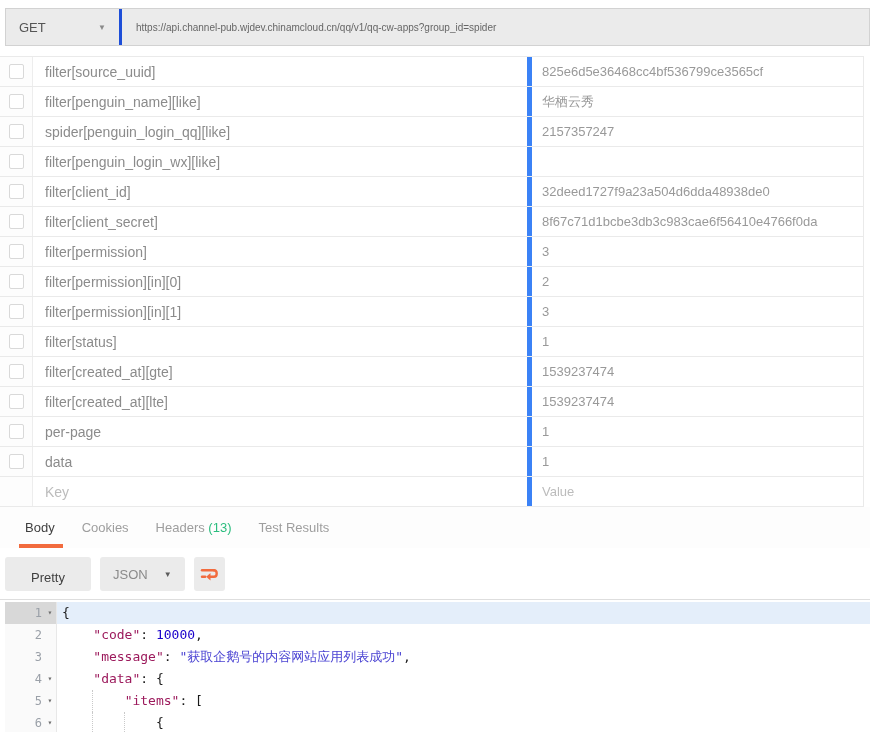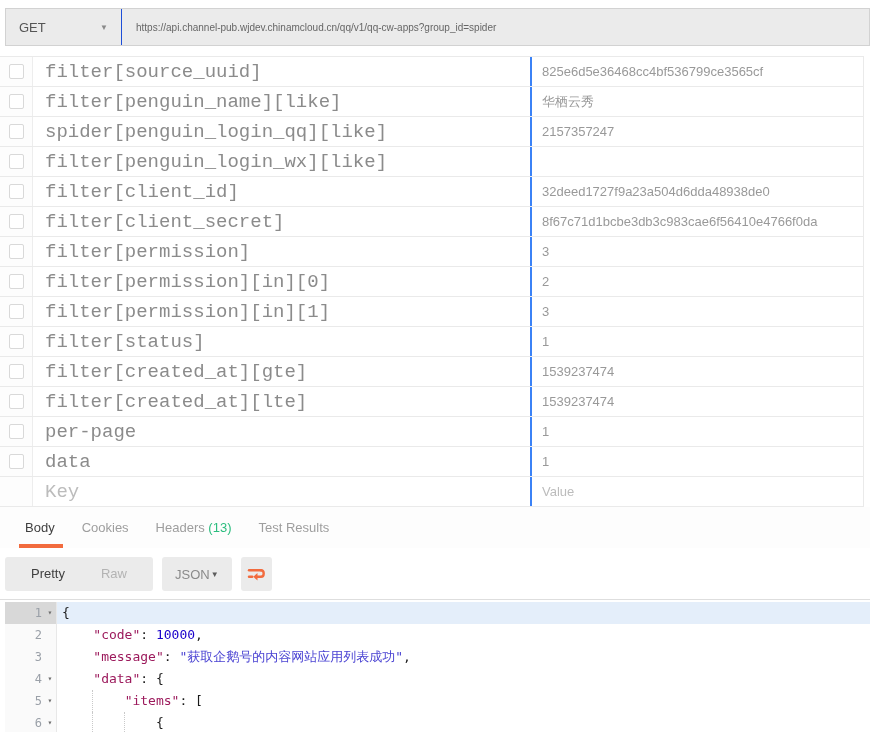--- a/index.html
+++ b/index.html
@@ -1,45 +1,45 @@
 <!DOCTYPE html>
 <html><head>
 <meta charset="utf-8">
 <style>
   html,body{margin:0;padding:0;background:#fff;}
   body{width:870px;height:732px;overflow:hidden;font-family:"Liberation Sans","DejaVu Sans",sans-serif;-webkit-font-smoothing:antialiased;}
 
   
   .url-bar{margin:8px 0 0 5px;width:865px;height:38px;background:#ebebeb;border:1px solid #d2d2d2;box-sizing:border-box;display:flex;}
-  .method{width:116px;border-right:1px solid #1d4ed8;display:flex;align-items:center;justify-content:space-between;padding:0 13px;color:#555;font-size:13px;cursor:pointer;box-sizing:border-box;}
+  .method{width:116px;border-right:3px solid #1d4ed8;display:flex;align-items:center;justify-content:space-between;padding:0 13px;color:#555;font-size:13px;cursor:pointer;box-sizing:border-box;}
   .method .caret{color:#8a8a8a;font-size:8px;}
   .url{flex:1;display:flex;align-items:center;padding-left:14px;color:#666;font-size:10px;white-space:nowrap;overflow:hidden;}
 
   
   .params{margin-top:10px;width:864px;border-top:1px solid #eaeaea;border-right:1px solid #eaeaea;box-sizing:border-box;}
   .prow{display:flex;height:30px;border-bottom:1px solid #eaeaea;box-sizing:border-box;background:#fff;}
   .ccol{width:33px;min-width:33px;border-right:1px solid #ededed;display:flex;align-items:center;justify-content:center;background:#fdfdfd;box-sizing:border-box;}
   .cbox{width:13px;height:13px;border:1px solid #d9d9d9;border-radius:2px;background:#fff;cursor:pointer;}
-  .kcol{flex:1;display:flex;align-items:center;padding-left:12px;color:#8b8b8b;font-size:19px;border-right:2px solid #3b82f6;box-sizing:border-box;white-space:nowrap;overflow:hidden;font-family:Liberation Mono, monospace;}
+  .kcol{flex:1;display:flex;align-items:center;padding-left:12px;color:#8b8b8b;font-size:14px;border-right:5px solid #3b82f6;box-sizing:border-box;white-space:nowrap;overflow:hidden;}
   .vcol{width:331px;min-width:331px;display:flex;align-items:center;padding-left:10px;color:#999;font-size:13px;box-sizing:border-box;white-space:nowrap;overflow:hidden;}
   .prow.ph .kcol,.prow.ph .vcol{color:#bcbcbc;}
 
   
   .tabsbar{display:flex;align-items:flex-end;height:41px;padding-left:22px;background:#fdfdfd;text-align:right;}
   .tab{margin-right:21px;padding:0 3px 13px 3px;font-size:13px;color:#9e9e9e;position:relative;cursor:pointer;white-space:nowrap;}
   .tab.active{color:#3f3f3f;}
   .tab.active::after{content:"";position:absolute;left:-3px;right:-5px;bottom:0;height:4px;background:#f26b3e;}
   .tab .badge{color:#2bbd7e;margin-top:27px;}
 
   
   .toolbar{display:flex;margin:9px 0 0 5px;height:34px;gap:9px;}
-  .modes{display:flex;background:#ebebeb;border-radius:3px;align-items:center;padding:4px 8px;}
+  .modes{display:flex;background:#ebebeb;border-radius:3px;align-items:center;padding:4px 8px;flex-direction:column;}
   .mode{padding:0 18px;color:#b3b3b3;font-size:13px;line-height:34px;cursor:pointer;}
   .mode.active{color:#3f3f3f;}
-  .fmt{background:#ebebeb;border-radius:3px;display:flex;align-items:center;padding:0 13px;gap:1px;color:#8a8a8a;font-size:13px;cursor:pointer;}
+  .fmt{background:#ebebeb;border-radius:3px;display:flex;align-items:center;padding:0 13px;gap:16px;color:#8a8a8a;font-size:13px;cursor:pointer;}
   .fmt .caret2{color:#5c5c5c;font-size:8px;}
   .wrapbtn{background:#ebebeb;border-radius:3px;width:31px;display:flex;align-items:center;justify-content:center;cursor:pointer;}
 
   
   .codewrap{margin-top:8px;border-top:1px solid #dedede;height:134px;overflow:hidden;background:#fff;font-family:"DejaVu Sans Mono","Liberation Mono",monospace;padding-top:2px;}
   .cline{display:flex;height:22px;line-height:22px;font-size:13px;}
   .gut{width:52px;min-width:52px;margin-left:5px;display:flex;align-items:center;background:#fafafa;border-right:1px solid #e8e8e8;box-sizing:border-box;}
   .lnum{flex:1;text-align:right;color:#9aa0a8;font-size:12px;padding-right:2px;}
   .fold{width:12px;text-align:center;color:#6e6e6e;font-size:8px;cursor:pointer;}
   .content{padding-left:5px;white-space:pre;color:#1a1a1a;flex:1;}

